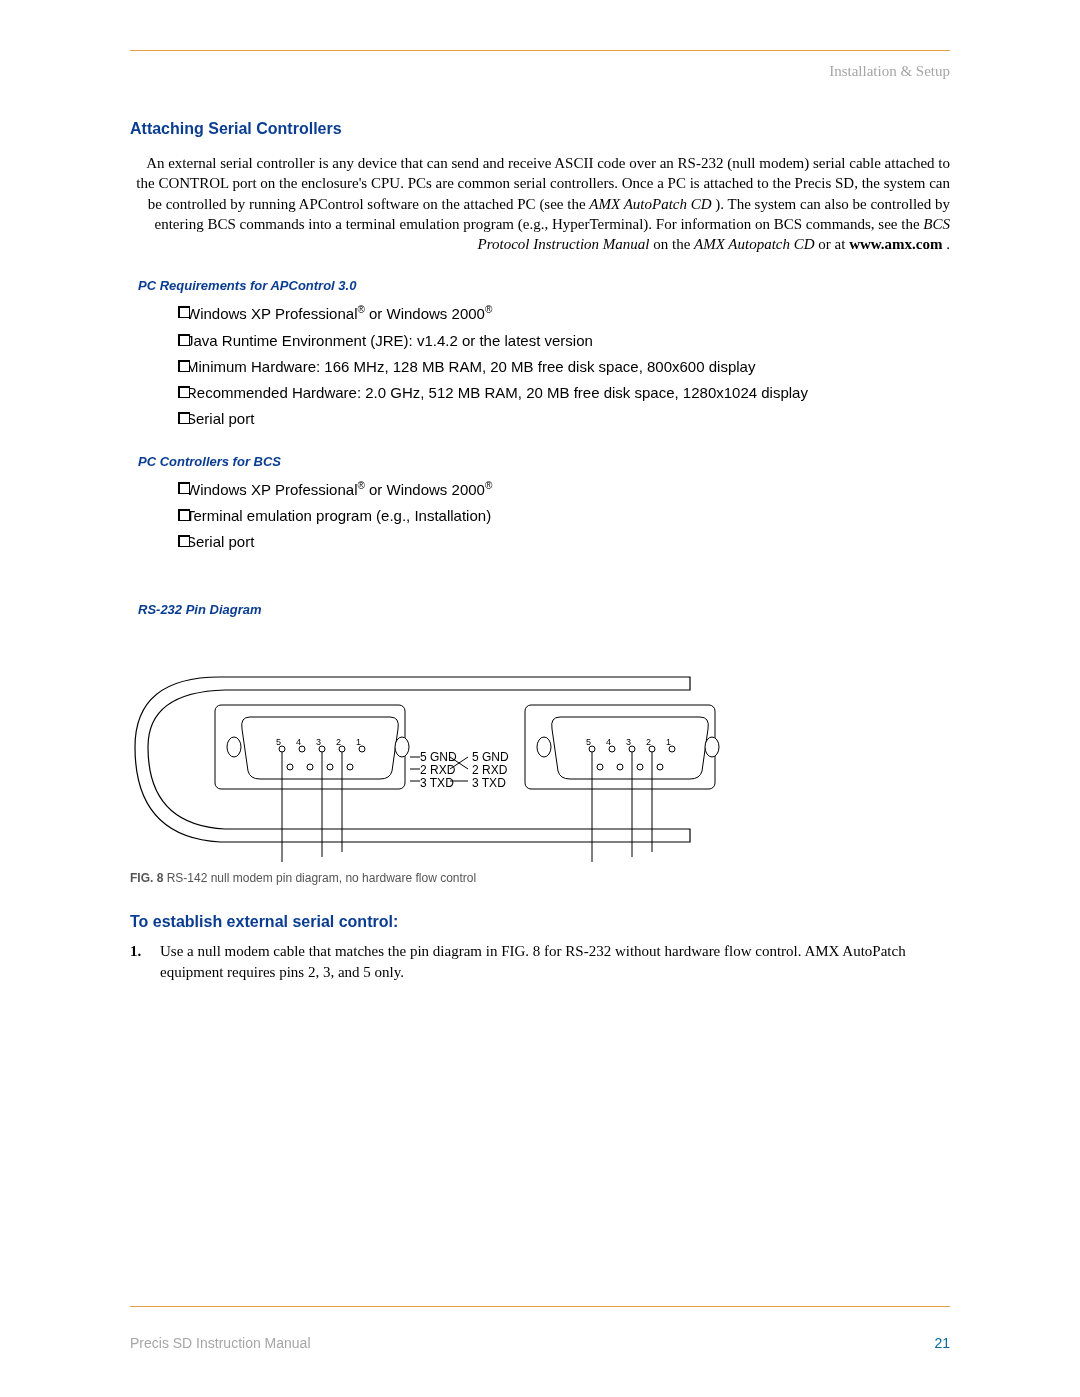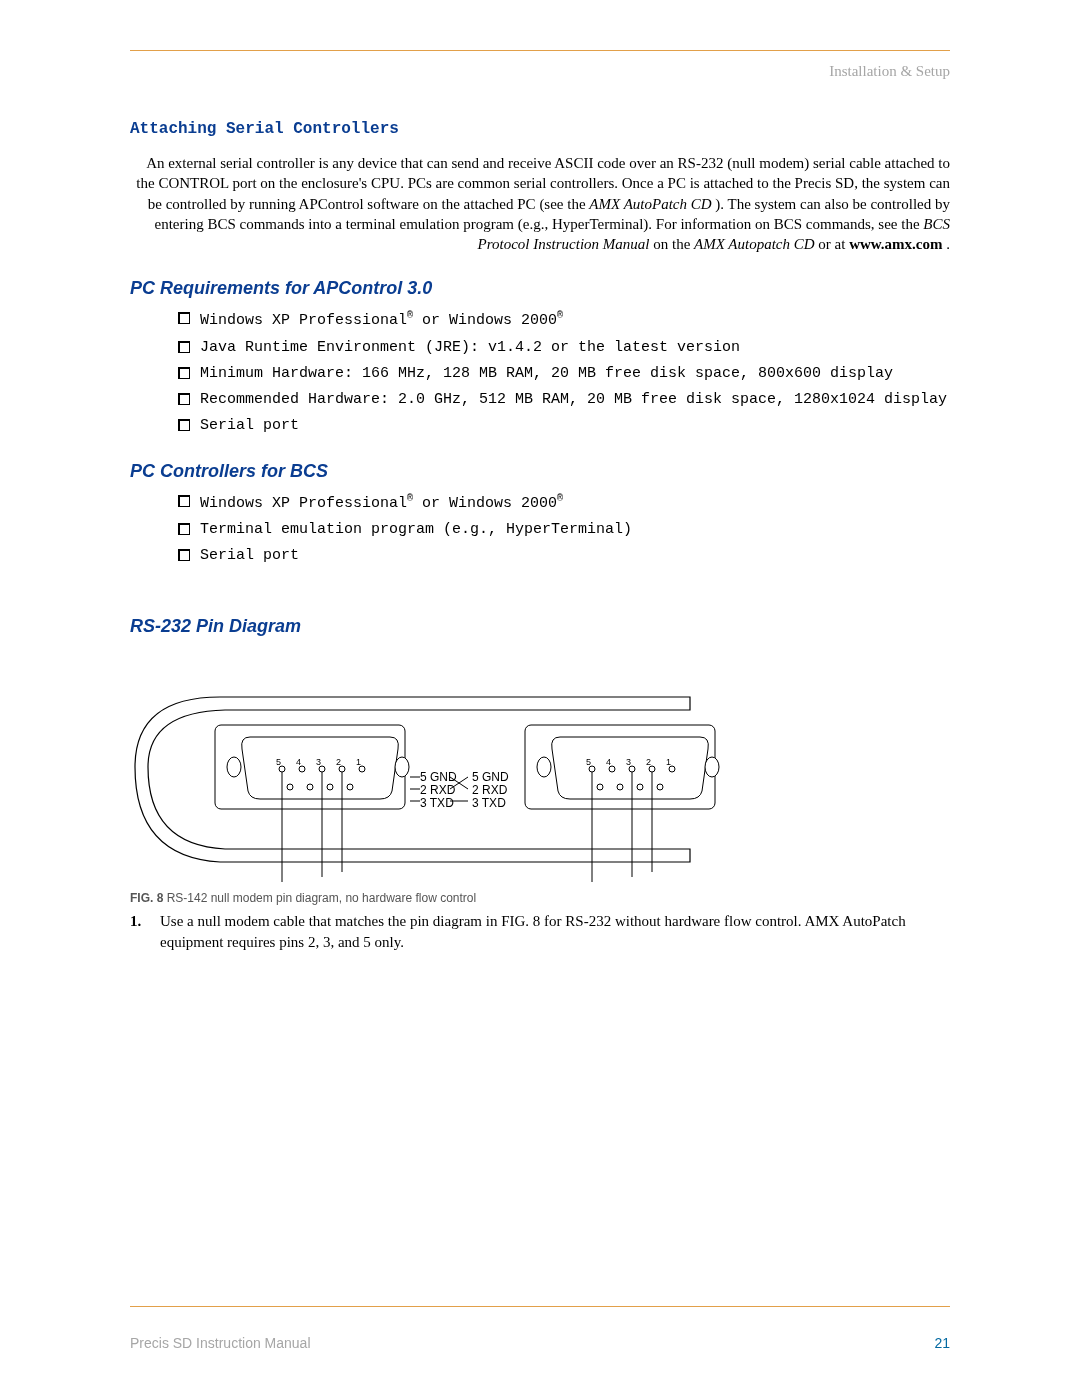--- a/index.html
+++ b/index.html
@@ -22,49 +22,49 @@
     margin: 0 0 12px 0;
   }
   .header-right {
     text-align: right;
     color: #a6a6a6;
     font-family: Liberation Serif, serif;
     font-size: 15px;
     margin-bottom: 40px;
   }
   .h-blue {
-    font-family: Liberation Mono, monospace;
+    font-family: Liberation Sans, sans-serif;
     font-weight: bold;
     color: #0a3d91;
     font-size: 16px;
     margin: 0 0 10px 0;
   }
   .h-blue-it {
     font-family: Arial, 'Helvetica Neue', sans-serif;
     font-style: italic;
     color: #0a3d91;
-    font-size: 18px;
-    margin: 24px 0 10px 0;
+    font-size: 13px;
+    margin: 24px 0 10px 8px;
   }
   .body-text {
     font-family: 'Times New Roman', Times, serif;
     font-size: 15px;
     line-height: 1.35;
     text-align: right;
   }
   .checklist {
     list-style: none;
     padding: 0;
     margin: 0 0 0 48px;
   }
   .checklist li {
     position: relative;
-    padding-left: 22px;
+    padding-left: 8px;
     margin: 6px 0;
-    font-family: Liberation Mono, monospace;
+    font-family: Liberation Sans, sans-serif;
     font-size: 15px;
     line-height: 1.35;
   }
   .checklist li::before {
     content: "";
     position: absolute;
     left: 0;
     top: 3px;
     width: 10px;
     height: 10px;
@@ -154,21 +154,21 @@
     <li>Minimum Hardware: 166 MHz, 128 MB RAM, 20 MB free disk space, 800x600 display</li>
     <li>Recommended Hardware: 2.0 GHz, 512 MB RAM, 20 MB free disk space, 1280x1024 display</li>
     <li>Serial port</li>
   </ul>
 
   <h3 class="h-blue-it">PC Controllers for BCS</h3>
   <ul class="checklist">
     <li>
       <span>Windows XP Professional</span><span class="sup-reg">®</span><span> or Windows 2000</span><span class="sup-reg">®</span>
     </li>
-    <li>Terminal emulation program (e.g., HyperTerminal)</li>
+    <li>Terminal emulation program (e.g., Installation)</li>
     <li>Serial port</li>
   </ul>
 
   <h3 class="h-blue-it" style="margin-top:50px">RS-232 Pin Diagram</h3>
 
   <div class="figure-wrap">
     <svg class="svg-diagram" width="610" height="230" viewBox="0 0 610 230">
 
       <path d="M 90 40 Q 5 40 5 110 Q 5 200 90 205 L 560 205 L 560 192 L 95 192 Q 18 188 18 110 Q 18 55 95 53 L 560 53 L 560 40 Z" fill="#fff" stroke="#000" stroke-width="1.2"></path>
 
@@ -239,20 +239,21 @@
         <text x="342" y="124">5 GND</text>
         <text x="342" y="137">2 RXD</text>
         <text x="342" y="150">3 TXD</text>
       </g>
     </svg>
     <div class="figure-caption">
       <b>FIG. 8</b><span>  RS-142 null modem pin diagram, no hardware flow control</span>
     </div>
   </div>
 
+  <h2 class="h-blue" style="margin-top:28px">To establish external serial control:</h2>
   <ol class="ol">
     <li>
       <span class="num">1.</span>
       <span>Use a null modem cable that matches the pin diagram in FIG. 8 for RS-232 without hardware flow control. AMX AutoPatch equipment requires pins 2, 3, and 5 only.</span>
     </li>
   </ol>
 </div>
 
 <div class="footer">
   <hr class="hrf">

